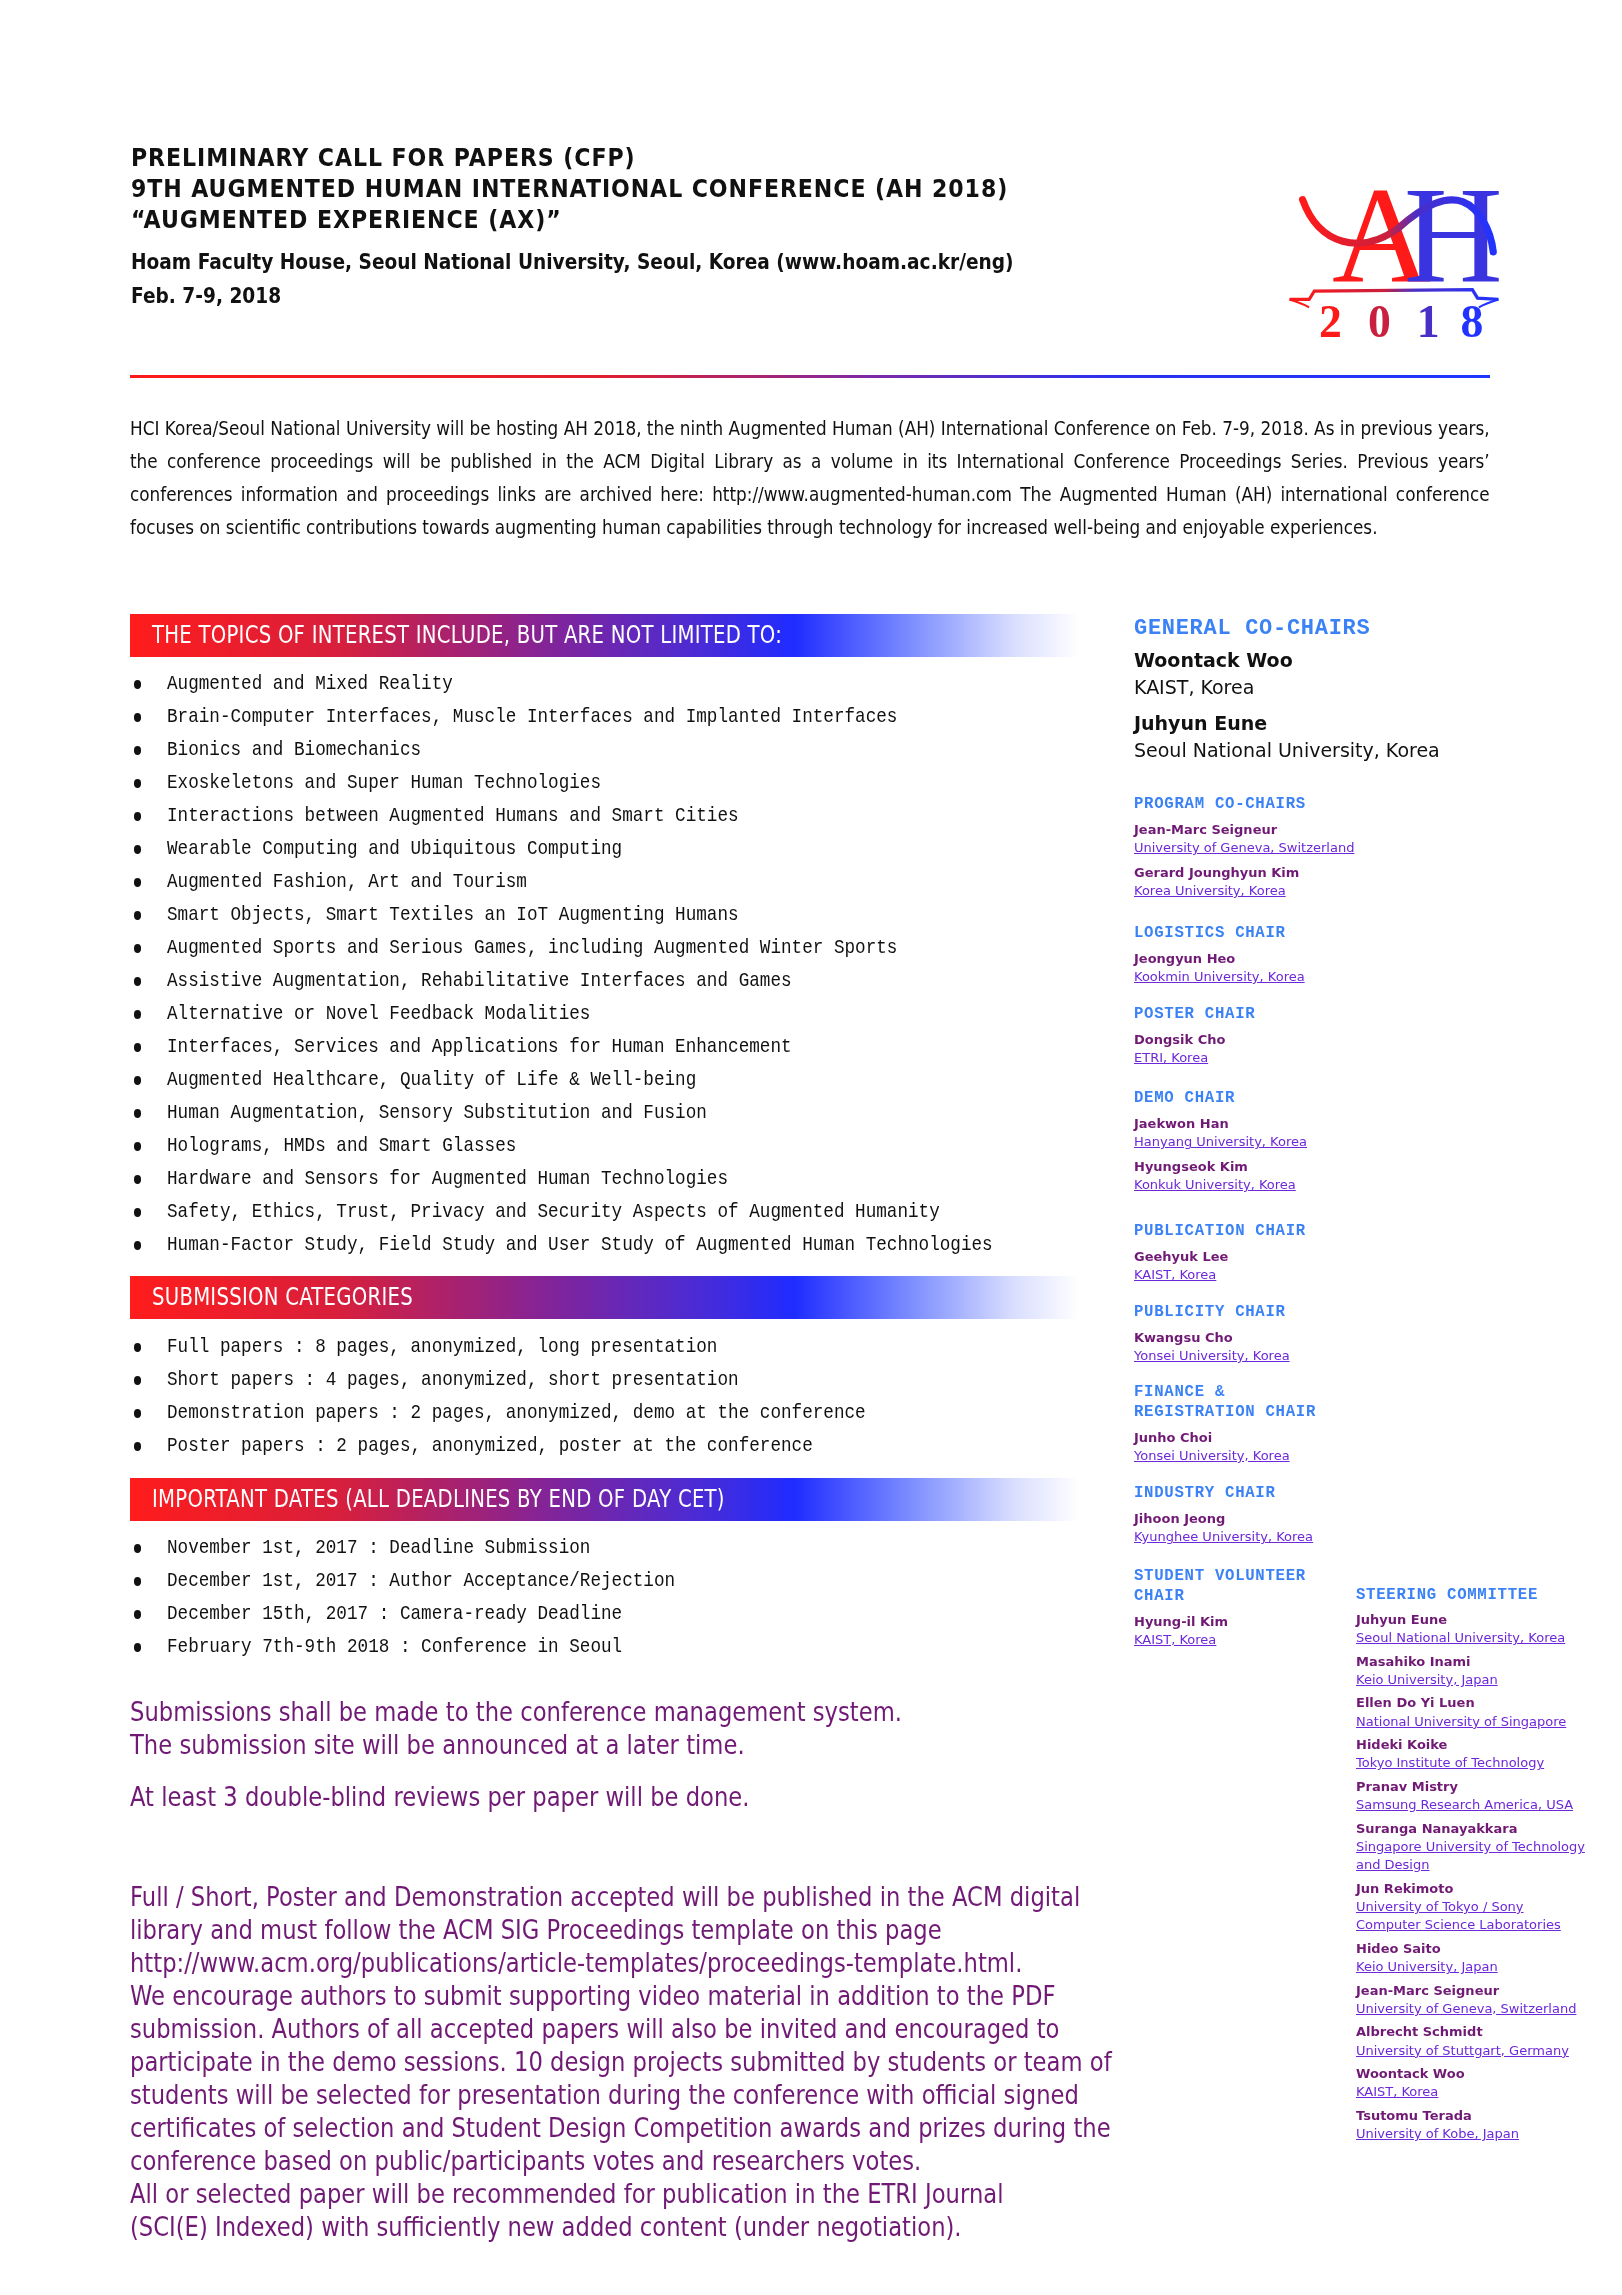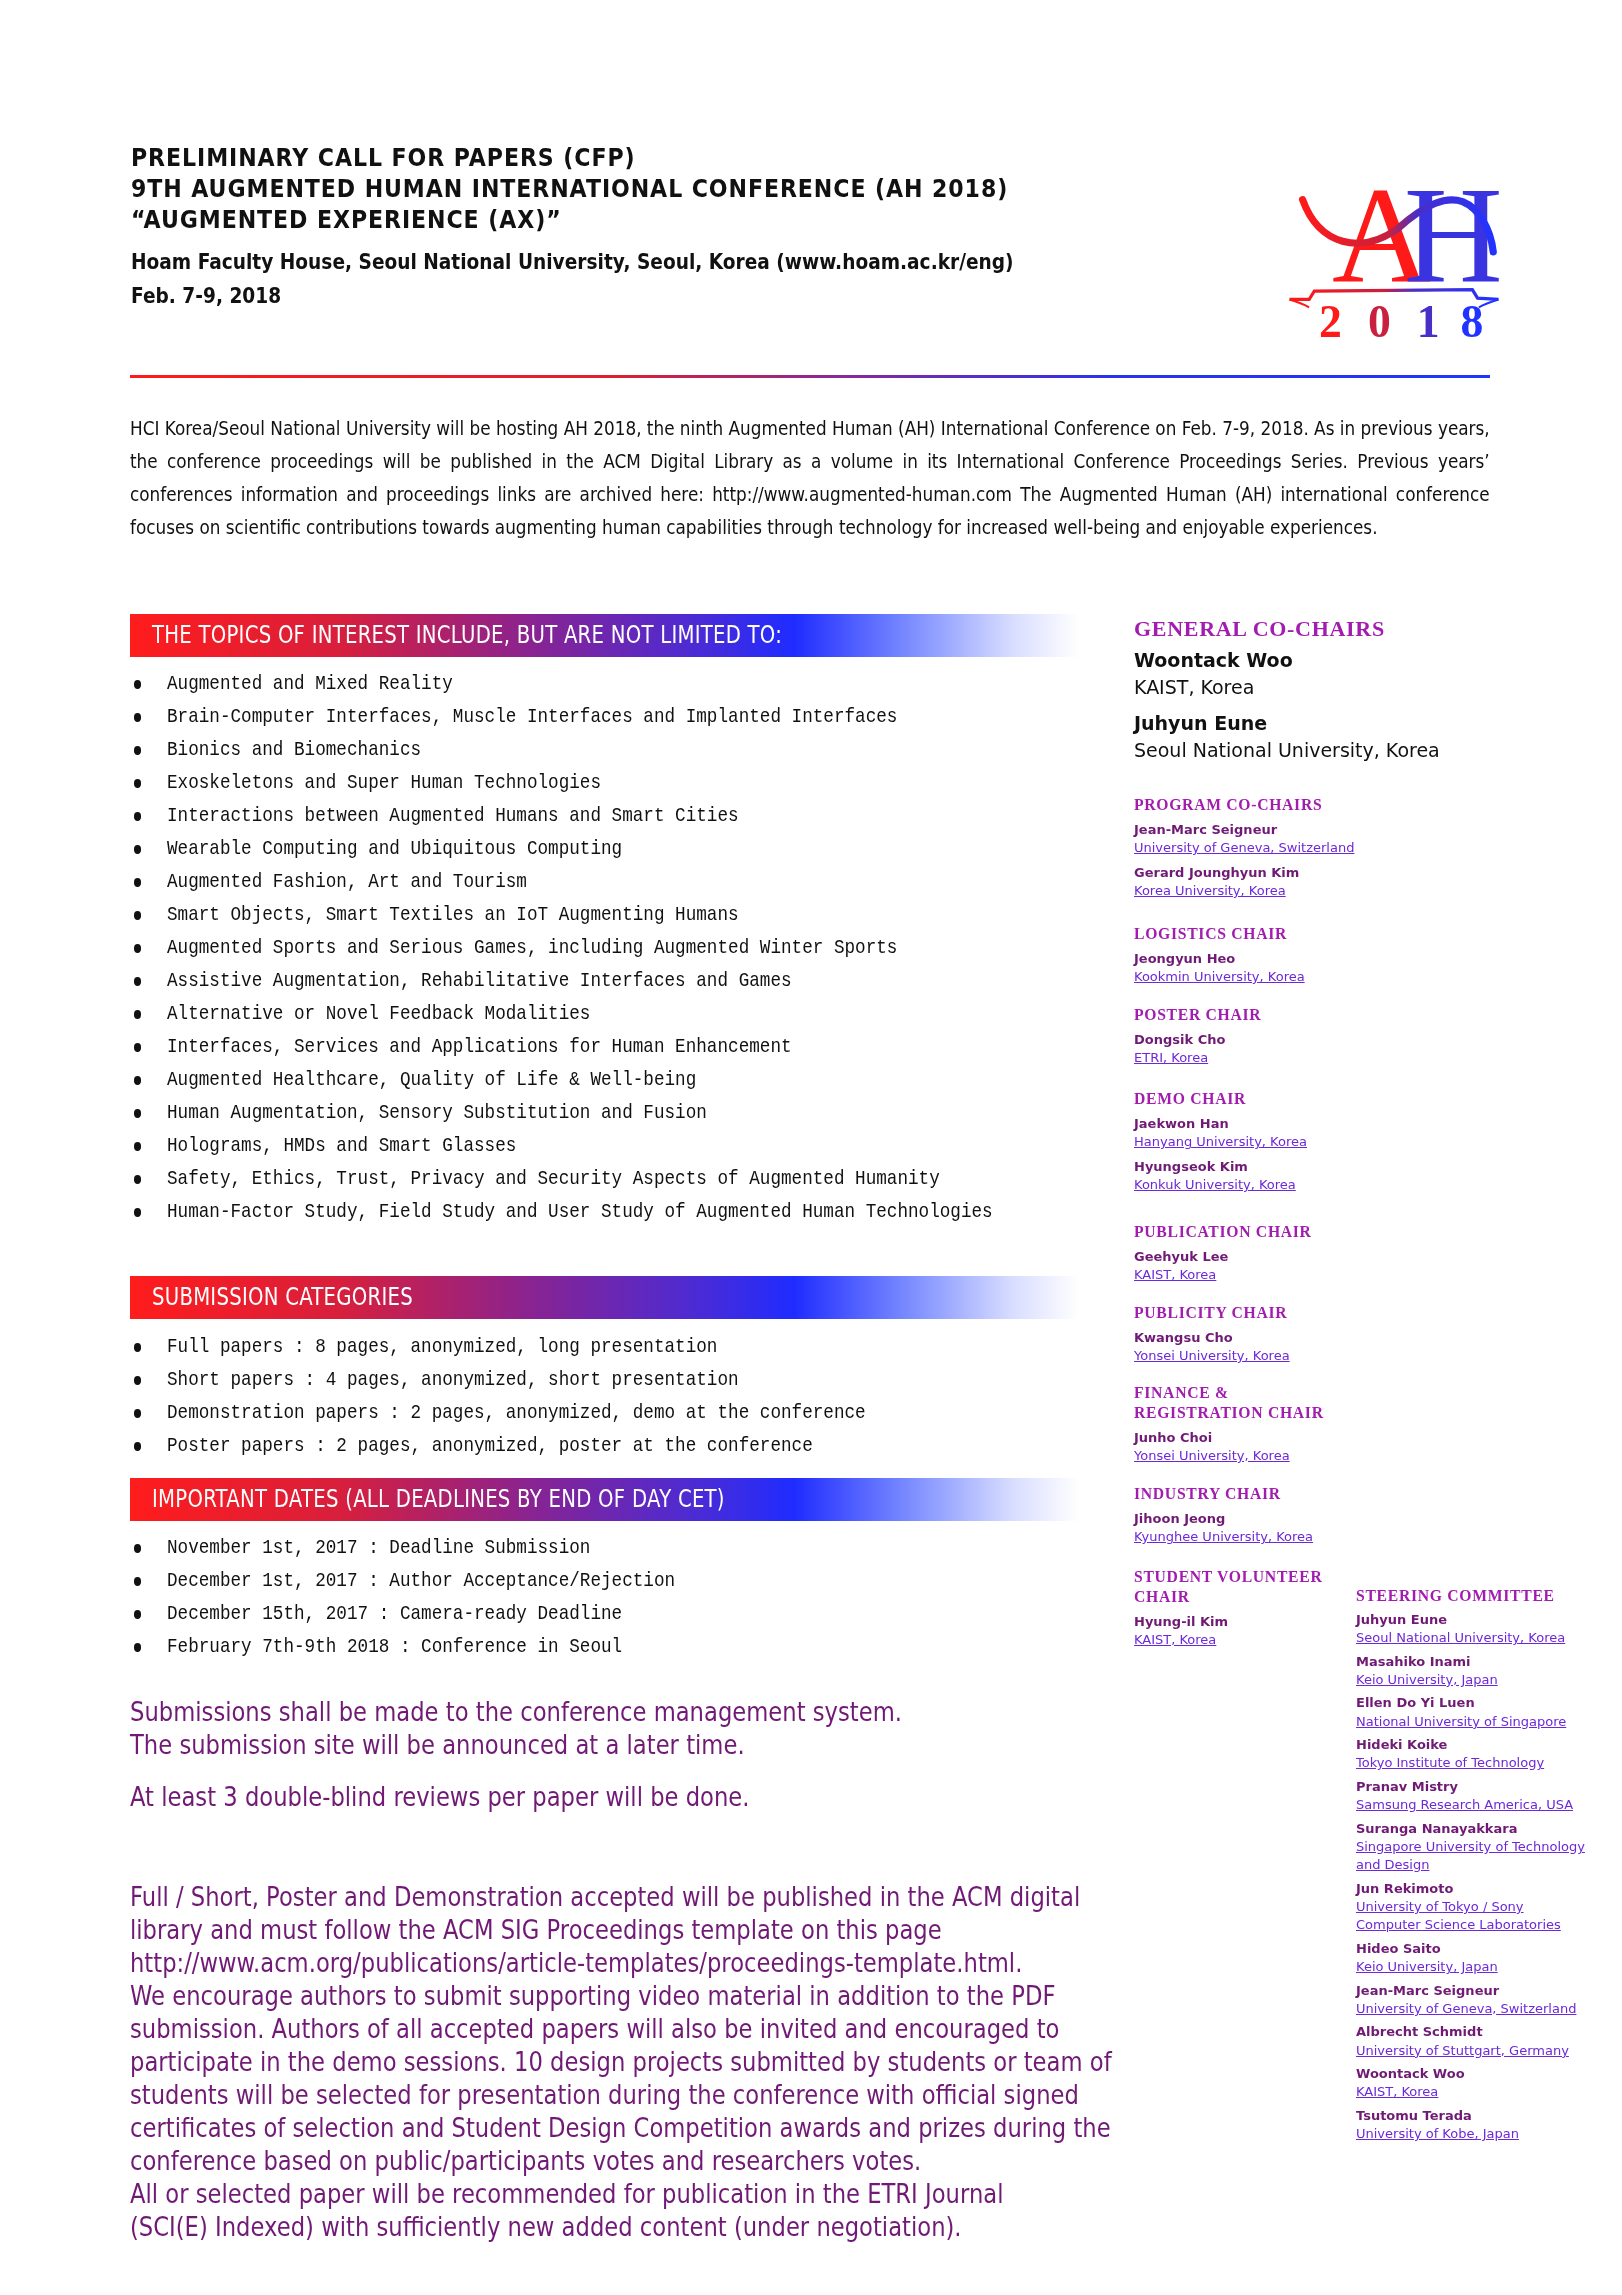--- a/index.html
+++ b/index.html
@@ -64,21 +64,21 @@
 
   
   .para {
     left: 130px; width: 982px;
     font-family: "DejaVu Sans", sans-serif; font-size: 27px; line-height: 33px; color: #701a75;
   }
   .para .ln { display: block; white-space: nowrap; transform: scaleX(0.84); transform-origin: left; }
 
   
   .committee-head {
-    font-family: Liberation Serif, serif; font-weight: bold; color: #a21caf;
+    font-family: Liberation Mono, monospace; font-weight: bold; color: #3b82f6;
     letter-spacing: 0.7px; white-space: nowrap;
   }
   .gc-head { font-size: 22px; line-height: 29px; }
   .gc-name { font-family: "DejaVu Sans", sans-serif; font-weight: bold; font-size: 19px; line-height: 27.5px; color: #111; white-space: nowrap; }
   .gc-aff { font-family: "DejaVu Sans", sans-serif; font-size: 19px; line-height: 27.5px; color: #111; white-space: nowrap; }
 
   .sm-head { font-size: 15.7px; line-height: 19.6px; }
   .sm-name { font-family: "DejaVu Sans", sans-serif; font-weight: bold; font-size: 13px; line-height: 18.3px; color: #701a75; white-space: nowrap; }
   .sm-aff { font-family: "DejaVu Sans", sans-serif; font-size: 13px; line-height: 18.3px; color: #6d28d9; white-space: nowrap; text-decoration: underline; }
   .entry { margin-top: 6.5px; }
@@ -142,20 +142,21 @@
     <li><span class="bullet"></span><span class="txt">Wearable Computing and Ubiquitous Computing</span></li>
     <li><span class="bullet"></span><span class="txt">Augmented Fashion, Art and Tourism</span></li>
     <li><span class="bullet"></span><span class="txt">Smart Objects, Smart Textiles an IoT Augmenting Humans</span></li>
     <li><span class="bullet"></span><span class="txt">Augmented Sports and Serious Games, including Augmented Winter Sports</span></li>
     <li><span class="bullet"></span><span class="txt">Assistive Augmentation, Rehabilitative Interfaces and Games</span></li>
     <li><span class="bullet"></span><span class="txt">Alternative or Novel Feedback Modalities</span></li>
     <li><span class="bullet"></span><span class="txt">Interfaces, Services and Applications for Human Enhancement</span></li>
     <li><span class="bullet"></span><span class="txt">Augmented Healthcare, Quality of Life &amp; Well-being</span></li>
     <li><span class="bullet"></span><span class="txt">Human Augmentation, Sensory Substitution and Fusion</span></li>
     <li><span class="bullet"></span><span class="txt">Holograms, HMDs and Smart Glasses</span></li>
+    <li><span class="bullet"></span><span class="txt">Hardware and Sensors for Augmented Human Technologies</span></li>
     <li><span class="bullet"></span><span class="txt">Safety, Ethics, Trust, Privacy and Security Aspects of Augmented Humanity</span></li>
     <li><span class="bullet"></span><span class="txt">Human-Factor Study, Field Study and User Study of Augmented Human Technologies</span></li>
   </ul>
 
 <div class="abs sec-bar" style="top:1276px;">
   <span class="sec-label">SUBMISSION CATEGORIES</span>
 </div>
 <ul class="abs blist" style="top:1330px;" id="submission-list">
     <li><span class="bullet"></span><span class="txt">Full papers : 8 pages, anonymized, long presentation</span></li>
     <li><span class="bullet"></span><span class="txt">Short papers : 4 pages, anonymized, short presentation</span></li>

